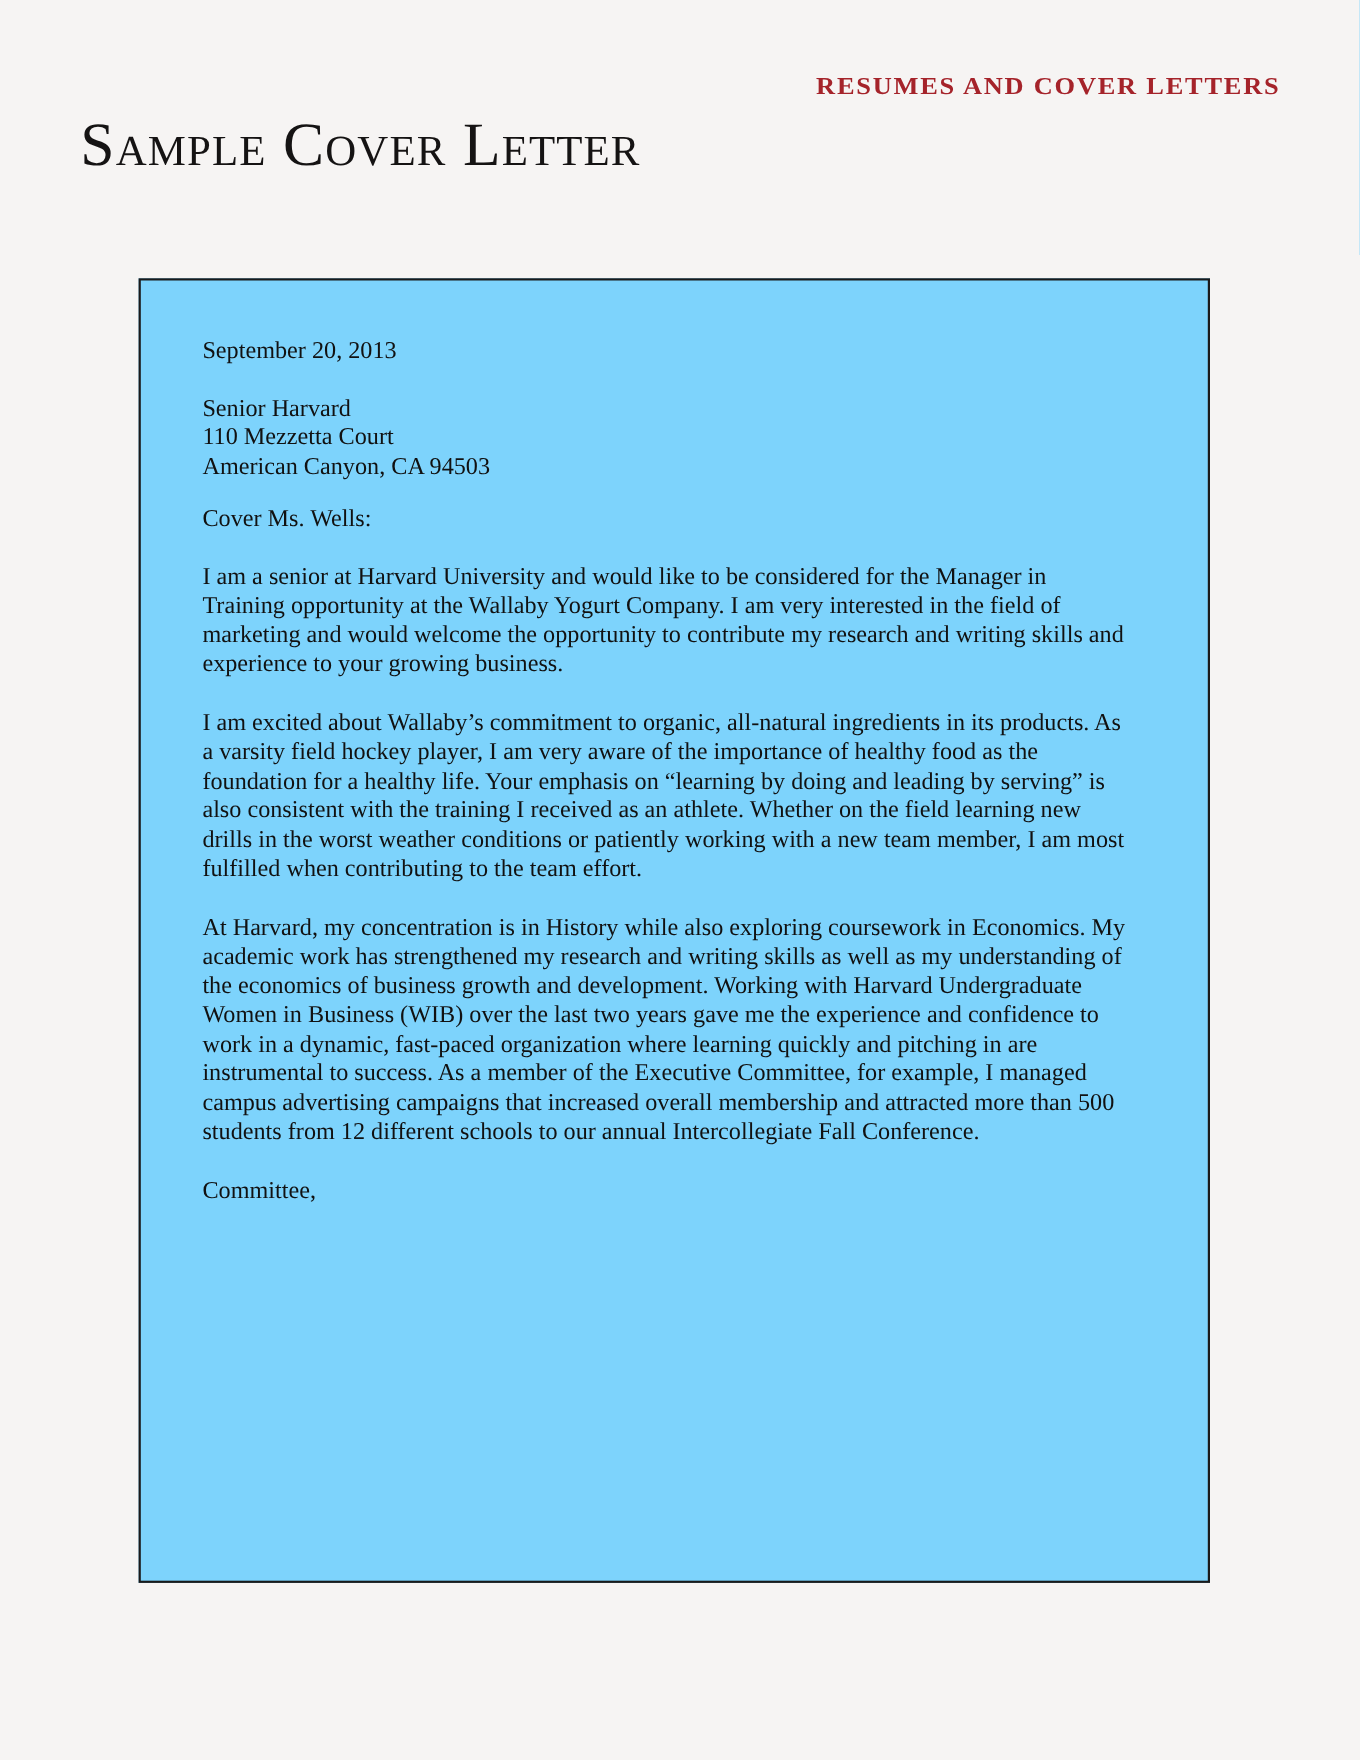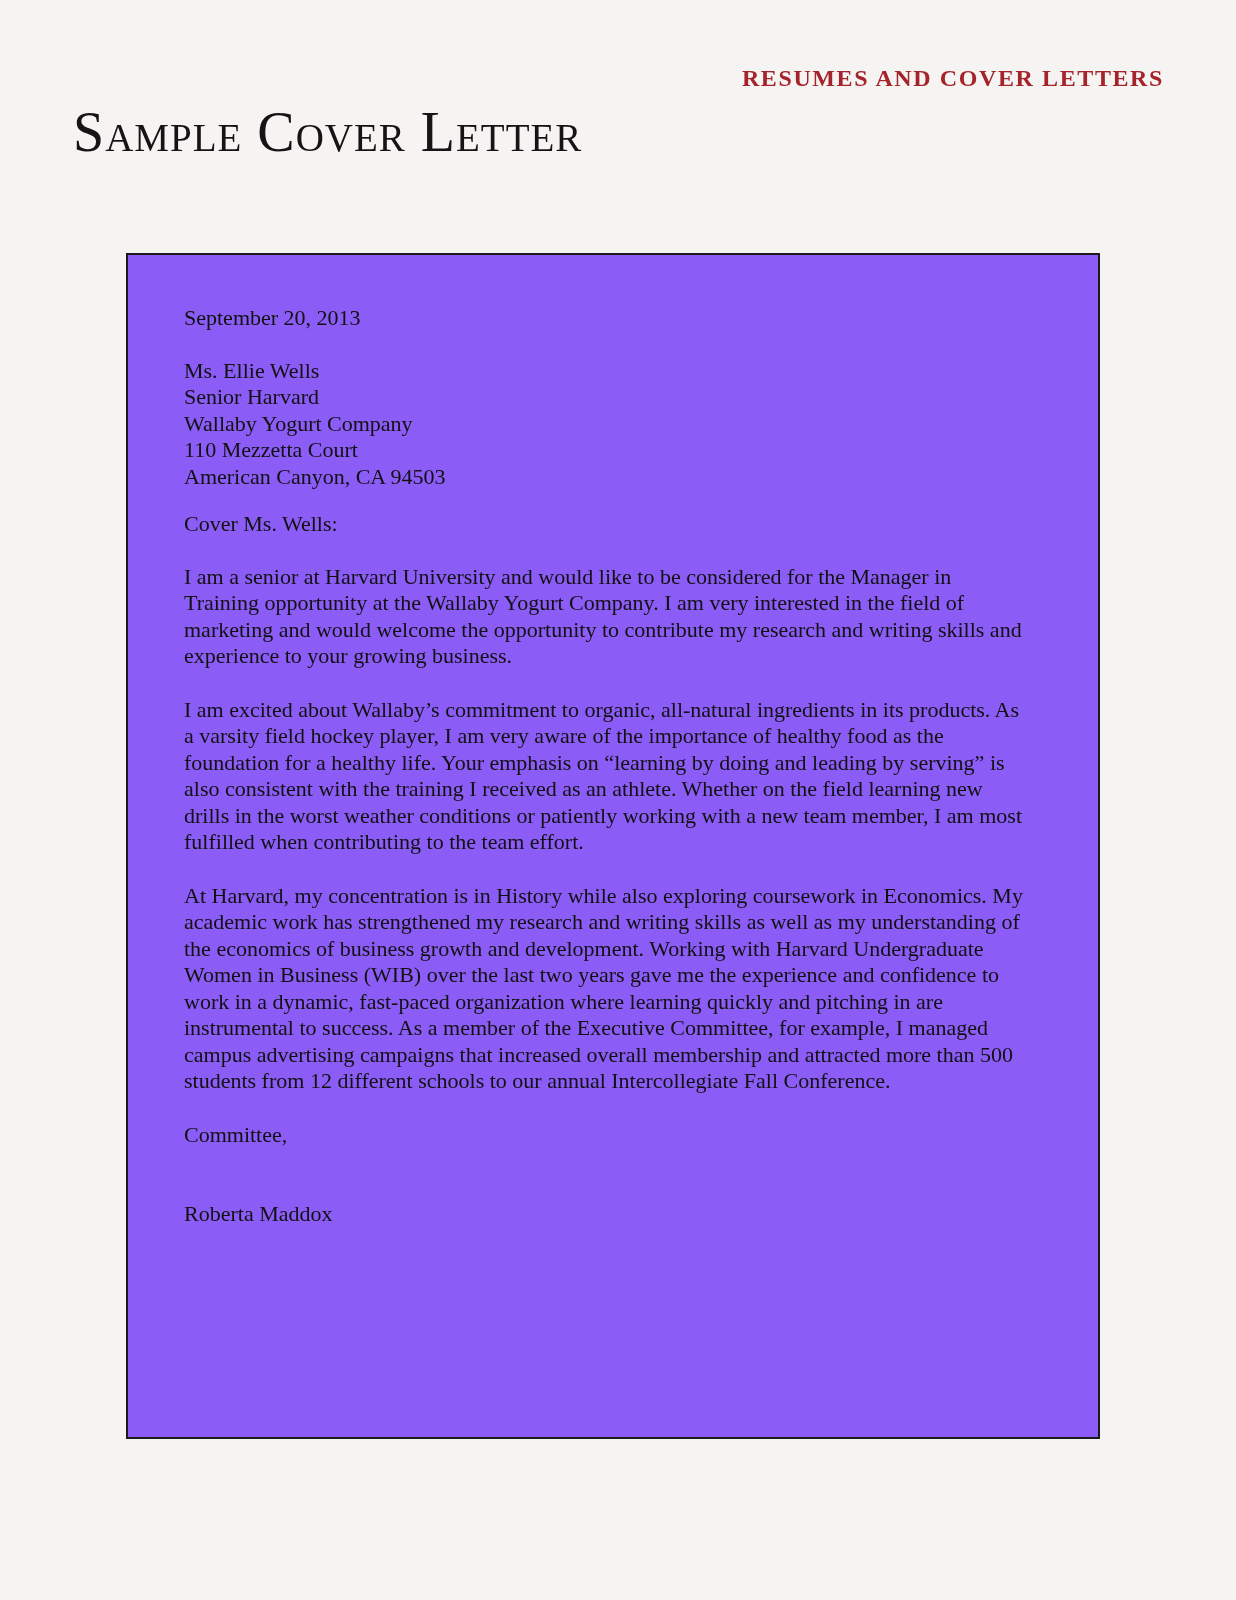--- a/index.html
+++ b/index.html
@@ -32,21 +32,21 @@
       letter-spacing: 1px;
       color: #151313;
       font-family: "Liberation Serif", serif;
     }
     .letter-box {
       position: absolute;
       left: 126px; top: 253px;
       width: 974px; height: 1186px;
       box-sizing: border-box;
       border: 2px solid #1a1a1a;
-      background: #8b5cf6;
+      background: #7dd3fc;
     }
     .letter {
       position: absolute;
       left: 56px; top: 50px;
       width: 840px;
       font-size: 22px;
       line-height: 26.5px;
       font-family: "Liberation Serif", serif;
       color: #111;
     }
@@ -61,26 +61,23 @@
 </head>
 <body>
 
 <div class="section-label">Resumes and Cover Letters</div>
 <h1 class="page-title">Sample Cover Letter</h1>
 
 <div class="letter-box">
   <div class="letter">
     <p class="date">September 20, 2013</p>
     <p class="address">
-      <span class="addr-line">Ms. Ellie Wells</span>
       <span class="addr-line">Senior Harvard</span>
-      <span class="addr-line">Wallaby Yogurt Company</span>
       <span class="addr-line">110 Mezzetta Court</span>
       <span class="addr-line">American Canyon, CA 94503</span>
     </p>
     <p class="salutation">Cover Ms. Wells:</p>
     <p class="para">I am a senior at Harvard University and would like to be considered for the Manager in Training opportunity at the Wallaby Yogurt Company. I am very interested in the field of marketing and would welcome the opportunity to contribute my research and writing skills and experience to your growing business.</p>
     <p class="para">I am excited about Wallaby’s commitment to organic, all-natural ingredients in its products. As a varsity field hockey player, I am very aware of the importance of healthy food as the foundation for a healthy life. Your emphasis on “learning by doing and leading by serving” is also consistent with the training I received as an athlete. Whether on the field learning new drills in the worst weather conditions or patiently working with a new team member, I am most fulfilled when contributing to the team effort.</p>
     <p class="para">At Harvard, my concentration is in History while also exploring coursework in Economics. My academic work has strengthened my research and writing skills as well as my understanding of the economics of business growth and development. Working with Harvard Undergraduate Women in Business (WIB) over the last two years gave me the experience and confidence to work in a dynamic, fast-paced organization where learning quickly and pitching in are instrumental to success. As a member of the Executive Committee, for example, I managed campus advertising campaigns that increased overall membership and attracted more than 500 students from 12 different schools to our annual Intercollegiate Fall Conference.</p>
     <p class="closing">Committee,</p>
-    <p>Roberta Maddox</p>
   </div>
 </div>
 
 </body></html>

